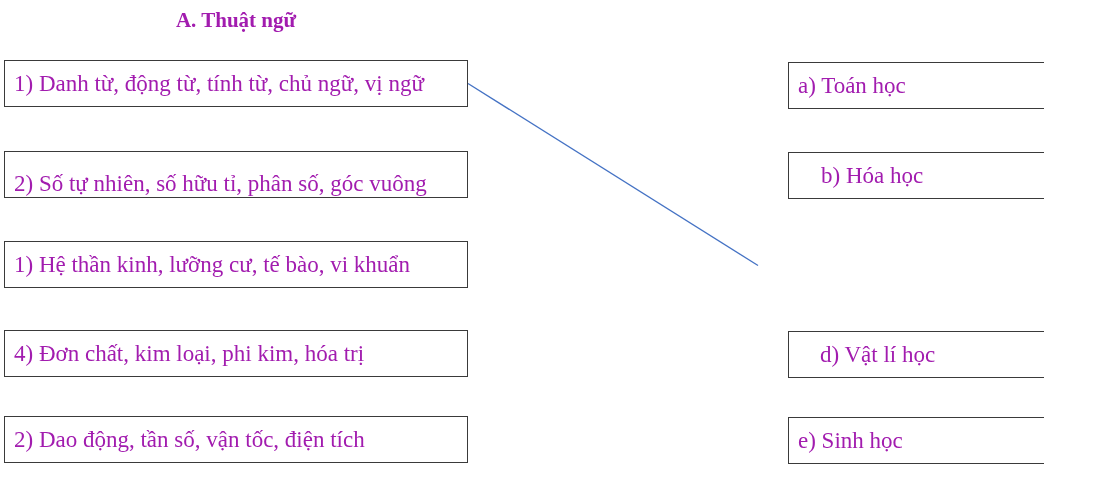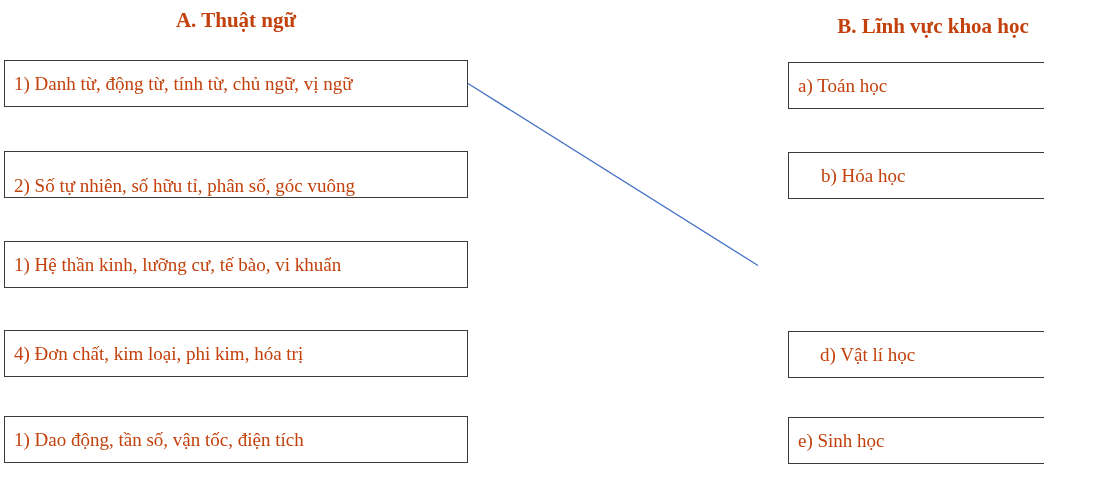--- a/index.html
+++ b/index.html
@@ -6,21 +6,21 @@
     margin: 0;
     padding: 0;
     background: #ffffff;
   }
   .worksheet {
     position: relative;
     width: 1044px;
     height: 488px;
     background: #ffffff;
     font-family: "Liberation Serif", "DejaVu Serif", serif;
-    color: #c2410c;
+    color: #a21caf;
     overflow: hidden;
   }
   .overlay {
     position: absolute;
     left: 0;
     top: 0;
     width: 1117px;
     height: 488px;
     z-index: 0;
     pointer-events: none;
@@ -37,21 +37,21 @@
   .title-b { left: 758px; width: 350px; top: 14px; }
   .box {
     position: absolute;
     box-sizing: border-box;
     height: 47px;
     border: 1.5px solid #3a3a3a;
     background: #ffffff;
     display: flex;
     align-items: center;
     padding-left: 9px;
-    font-size: 19px;
+    font-size: 23px;
     z-index: 1;
     white-space: nowrap;
   }
   .left  { left: 4px;   width: 464px; }
   .right { left: 758px; width: 350px; margin-left: 30px; }
   .l1 { top: 60px;  }
   .l2 { top: 151px; align-items: flex-end; }
   .l3 { top: 241px; }
   .l4 { top: 330px; }
   .l5 { top: 416px; }
@@ -64,36 +64,35 @@
 </head>
 <body>
 
 <div class="worksheet">
 
   <svg class="overlay">
       <line x1="468" y1="83.5" x2="758" y2="265.5" stroke="#4472C4" stroke-width="1.3"></line>
     </svg>
 
   <div class="col-title title-a">A. Thuật ngữ</div>
-  <div class="col-title title-b">B. Lĩnh vực khoa học</div>
 
   <div class="box left l1">
     <span>1) Danh từ, động từ, tính từ, chủ ngữ, vị ngữ</span>
   </div>
   <div class="box left l2">
     <span>2) Số tự nhiên, số hữu tỉ, phân số, góc vuông</span>
   </div>
   <div class="box left l3">
     <span>1) Hệ thần kinh, lưỡng cư, tế bào, vi khuẩn</span>
   </div>
   <div class="box left l4">
     <span>4) Đơn chất, kim loại, phi kim, hóa trị</span>
   </div>
   <div class="box left l5">
-    <span>1) Dao động, tần số, vận tốc, điện tích</span>
+    <span>2) Dao động, tần số, vận tốc, điện tích</span>
   </div>
 
   <div class="box right r1">
     <span>a) Toán học</span>
   </div>
   <div class="box right r2">
     <span>b) Hóa học</span>
   </div>
   <div class="box right r4">
     <span>d) Vật lí học</span>

